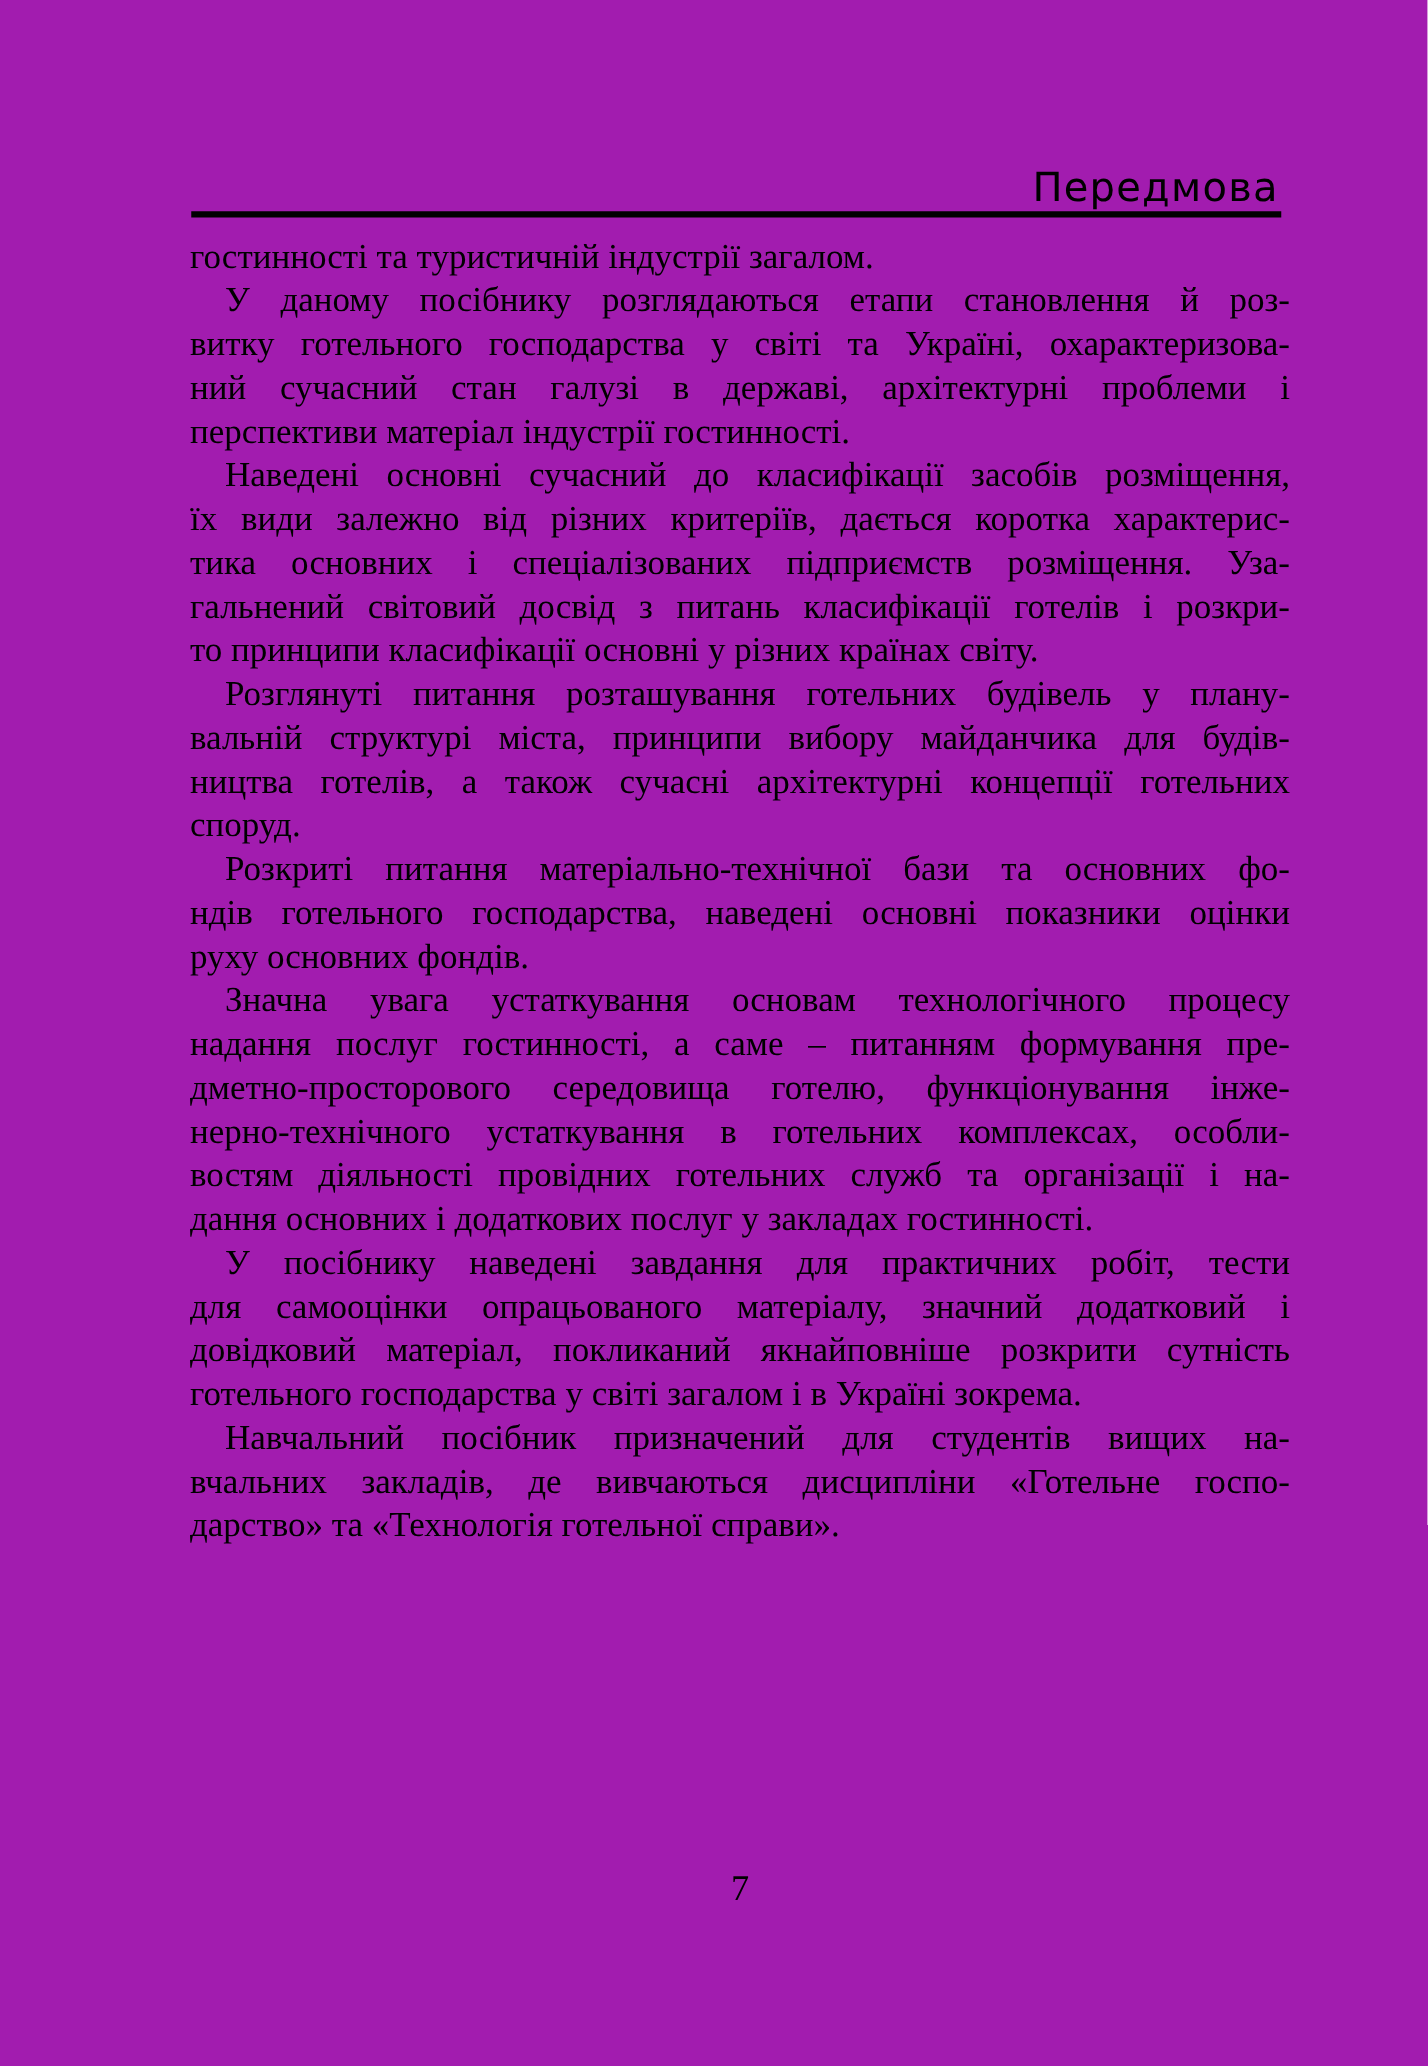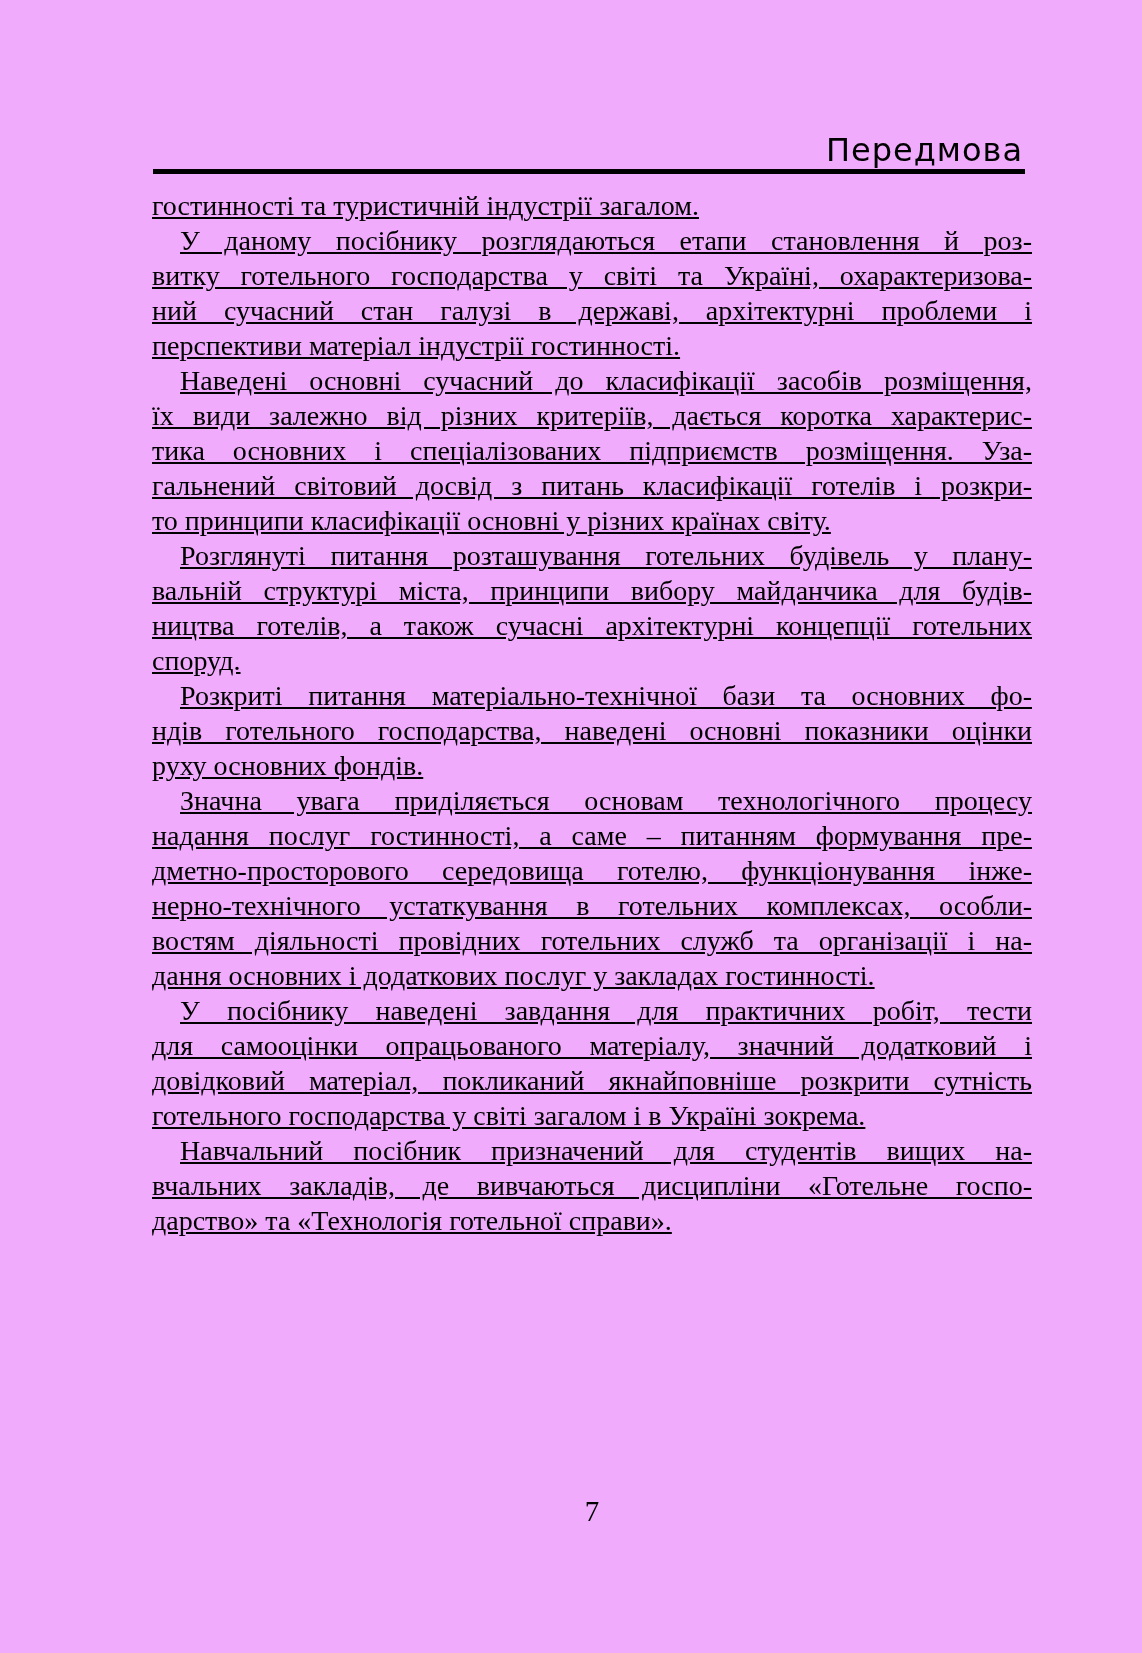--- a/index.html
+++ b/index.html
@@ -4,21 +4,21 @@
 <style>
   html, body {
     margin: 0;
     padding: 0;
     background: #ffffff;
   }
   .page {
     position: relative;
     width: 1142px;
     height: 1653px;
-    background: #f0abfc;
+    background: #a21caf;
     overflow: hidden;
     font-family: "Liberation Serif", serif;
     color: #000000;
   }
   .page-header {
     position: absolute;
     left: 153px;
     top: 132px;
     width: 872px;
     text-align: right;
@@ -38,21 +38,20 @@
     background: #000000;
   }
   .preface-body {
     position: absolute;
     left: 152px;
     top: 188px;
     width: 880px;
     font-size: 28px;
     line-height: 35px;
     overflow: hidden;
-    text-decoration: underline;
   }
   .text-line {
     text-align: justify;
     text-align-last: justify;
     height: 35px;
     white-space: nowrap;
     overflow: hidden;
   }
   .text-line.indent {
     text-indent: 28px;
@@ -91,21 +90,21 @@
       <div class="text-line">тика основних і спеціалізованих підприємств розміщення. Уза-</div>
       <div class="text-line">гальнений світовий досвід з питань класифікації готелів і розкри-</div>
       <div class="text-line last">то принципи класифікації основні у різних країнах світу.</div>
       <div class="text-line indent">Розглянуті питання розташування готельних будівель у плану-</div>
       <div class="text-line">вальній структурі міста, принципи вибору майданчика для будів-</div>
       <div class="text-line">ництва готелів, а також сучасні архітектурні концепції готельних</div>
       <div class="text-line last">споруд.</div>
       <div class="text-line indent">Розкриті питання матеріально-технічної бази та основних фо-</div>
       <div class="text-line">ндів готельного господарства, наведені основні показники оцінки</div>
       <div class="text-line last">руху основних фондів.</div>
-      <div class="text-line indent">Значна увага приділяється основам технологічного процесу</div>
+      <div class="text-line indent">Значна увага устаткування основам технологічного процесу</div>
       <div class="text-line">надання послуг гостинності, а саме – питанням формування пре-</div>
       <div class="text-line">дметно-просторового середовища готелю, функціонування інже-</div>
       <div class="text-line">нерно-технічного устаткування в готельних комплексах, особли-</div>
       <div class="text-line">востям діяльності провідних готельних служб та організації і на-</div>
       <div class="text-line last">дання основних і додаткових послуг у закладах гостинності.</div>
       <div class="text-line indent">У посібнику наведені завдання для практичних робіт, тести</div>
       <div class="text-line">для самооцінки опрацьованого матеріалу, значний додатковий і</div>
       <div class="text-line">довідковий матеріал, покликаний якнайповніше розкрити сутність</div>
       <div class="text-line last">готельного господарства у світі загалом і в Україні зокрема.</div>
       <div class="text-line indent">Навчальний посібник призначений для студентів вищих на-</div>

